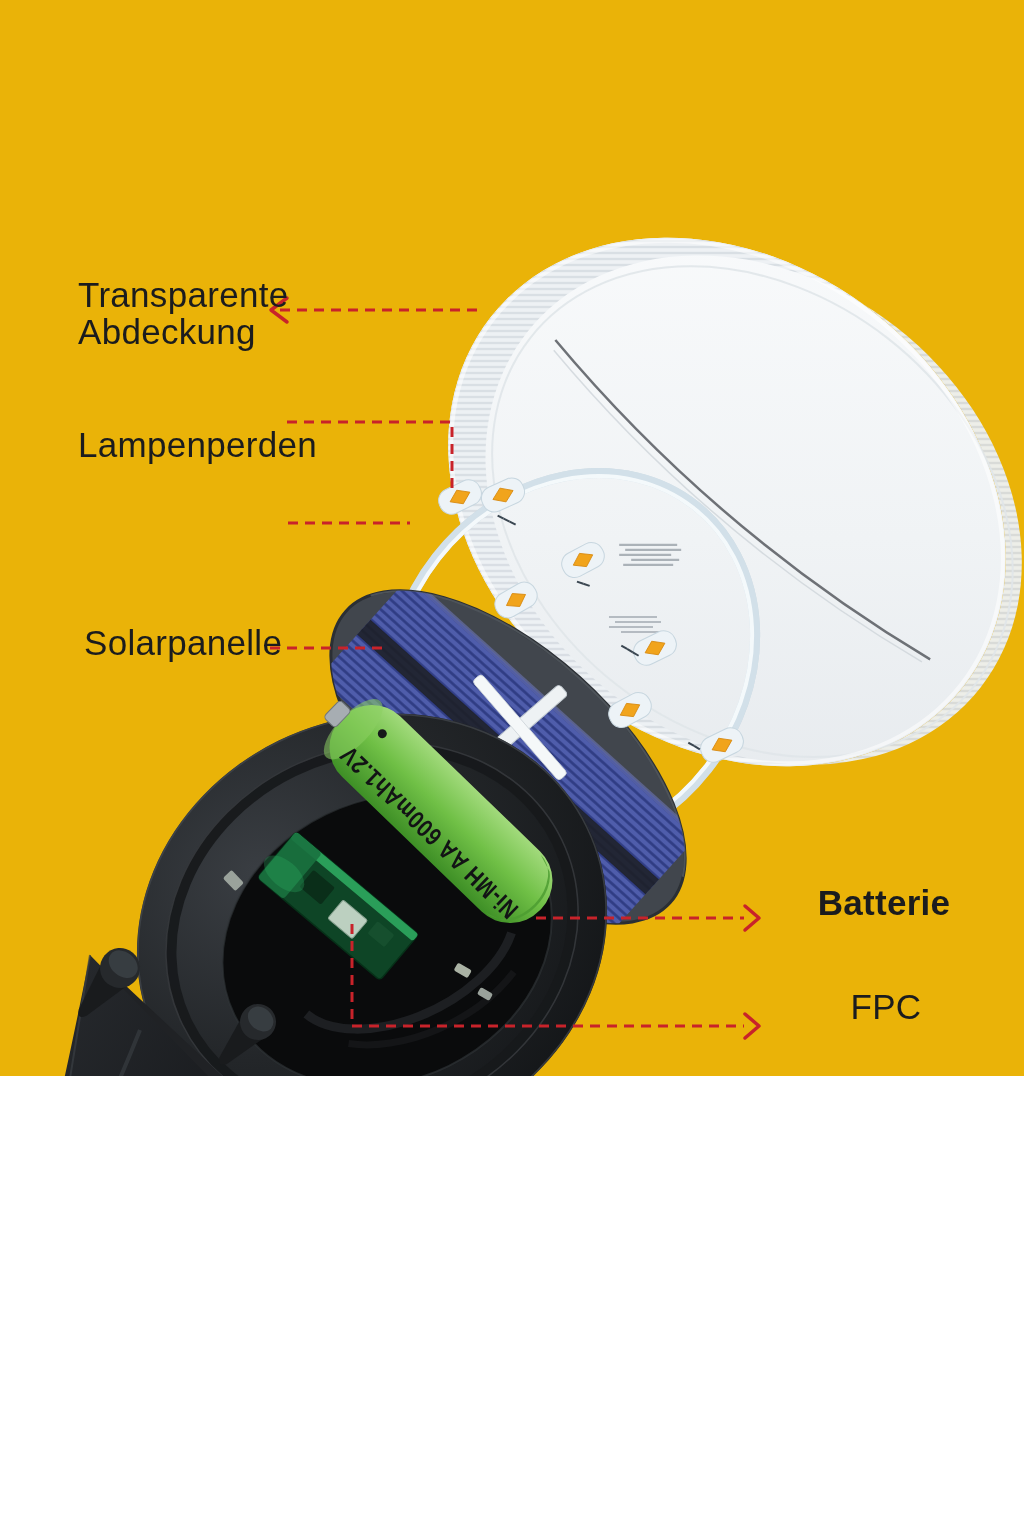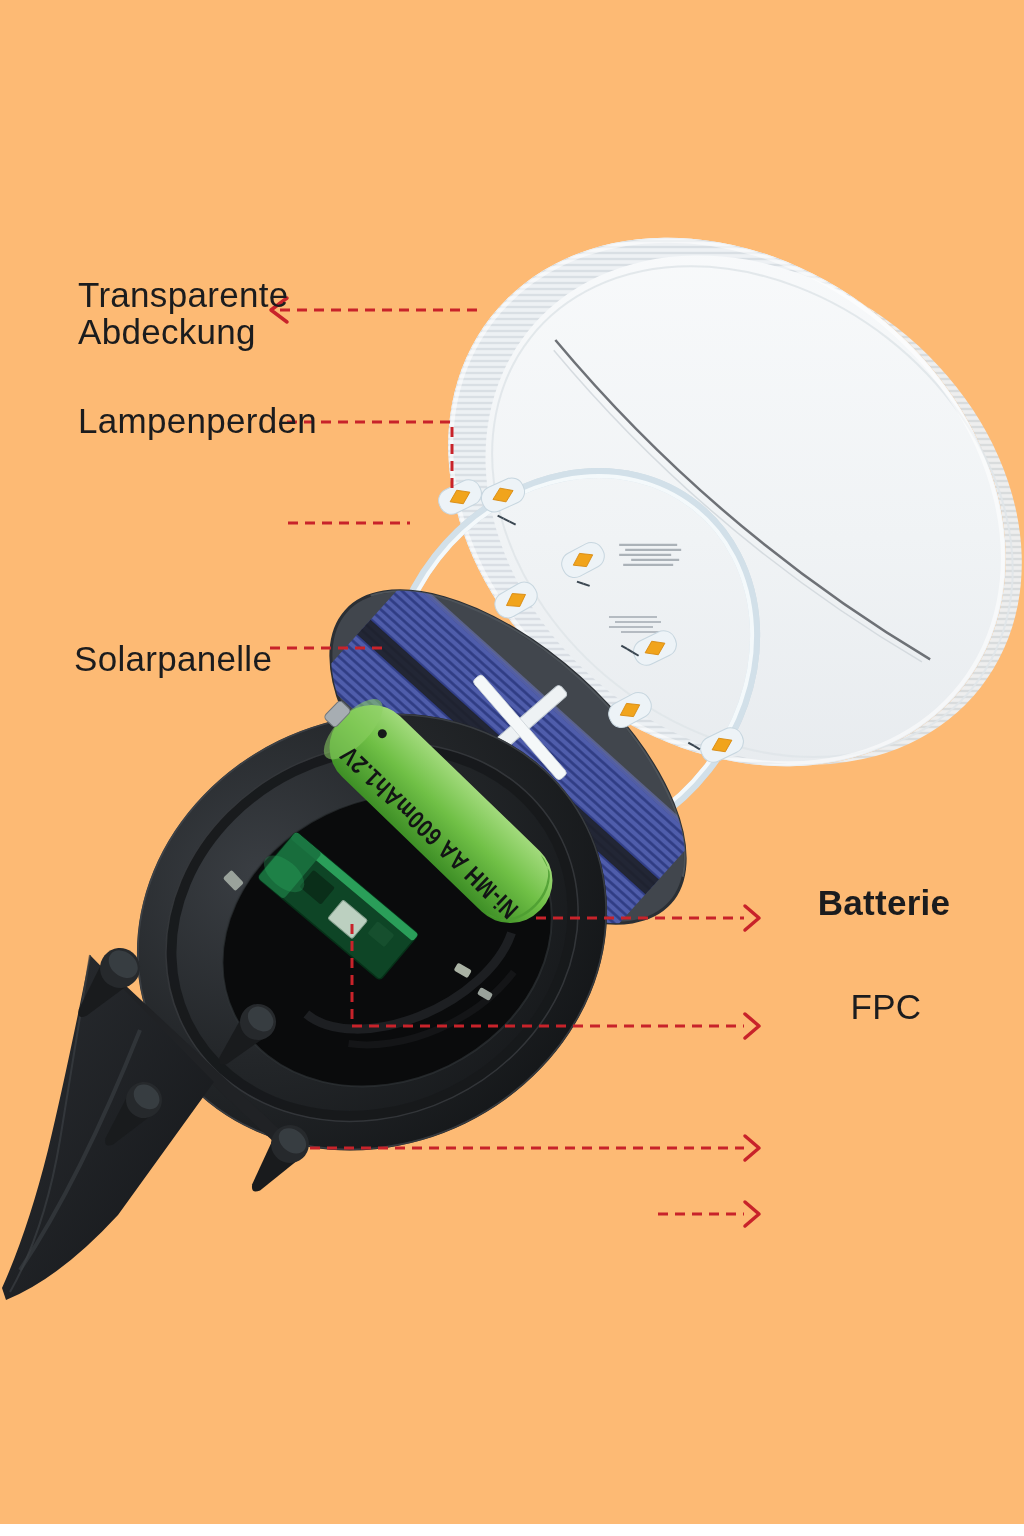--- a/index.html
+++ b/index.html
@@ -1,29 +1,29 @@
 <!DOCTYPE html>
 <html><head>
 <meta charset="utf-8">
 <style>
   html,body{margin:0;padding:0;background:#ffffff;}
   #stage{
-    position:relative;width:1024px;height:1524px;background:#fdba74;overflow:hidden;
+    position:relative;width:1024px;height:1076px;background:#eab308;overflow:hidden;
     font-family:"Liberation Sans","DejaVu Sans",sans-serif;
   }
   #artwork{position:absolute;left:0;top:0;}
   .callout{
     position:absolute;color:#1b1c1e;font-size:35px;line-height:1.07;
     letter-spacing:.3px;font-weight:400;white-space:pre-line;
   }
   .callout.right{transform:translateX(-50%);white-space:nowrap;}
   #lbl-cover{left:78px;top:276px;width:285px;}
-  #lbl-beads{left:78px;top:402px;width:320px;}
+  #lbl-beads{left:78px;top:426px;width:320px;}
   #lbl-ring{left:78px;top:492px;width:290px;}
-  #lbl-solar{left:74px;top:624px;width:320px;margin-top:16px;}
+  #lbl-solar{left:84px;top:624px;width:320px;}
   #lbl-battery{left:884px;top:884px;font-weight:bold;}
   #lbl-fpc{left:886px;top:988px;}
   #lbl-abs{left:890px;top:1090px;}
   #lbl-spike{left:892px;top:1184px;}
 </style>
 </head>
 <body>
 
 <div id="stage">
 

